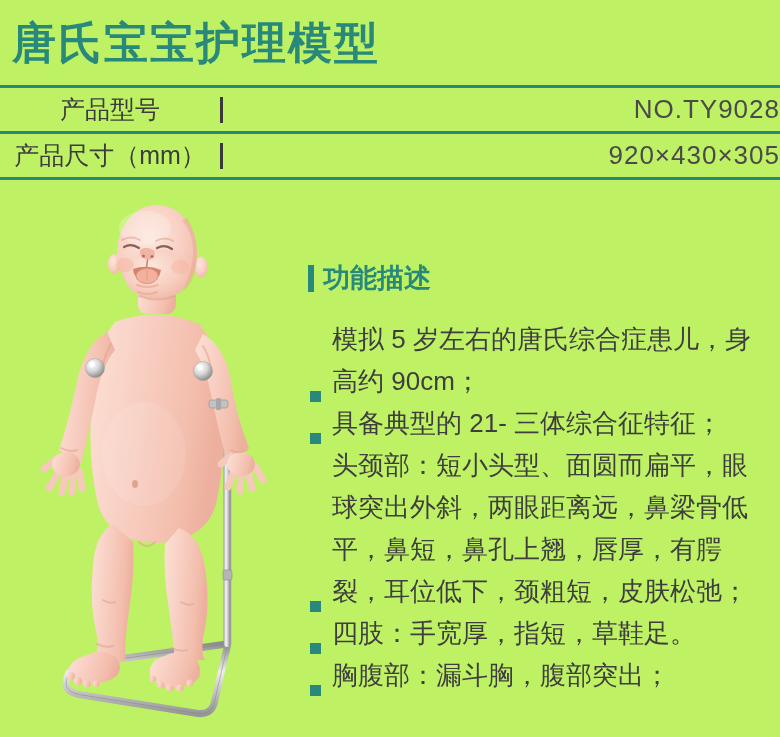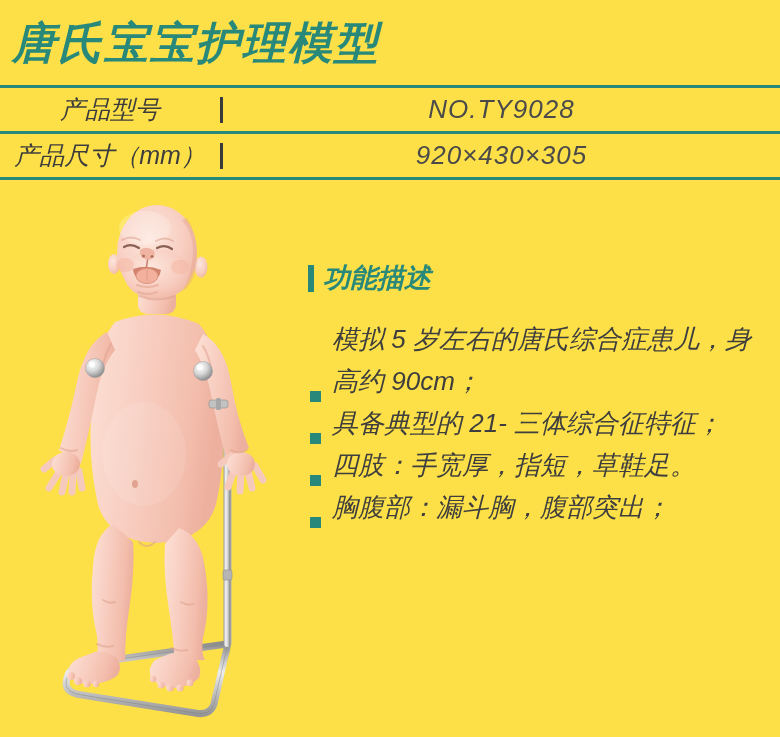--- a/index.html
+++ b/index.html
@@ -1,35 +1,35 @@
 <!DOCTYPE html>
 <html><head>
 <meta charset="utf-8">
 <style>
   html,body{margin:0;padding:0;background:#ffffff;}
   body{width:780px;height:737px;position:relative;overflow:hidden;
        font-family:"Liberation Sans","DejaVu Sans",sans-serif;}
-  .page{position:absolute;inset:0;background:#fde047;font-style:italic;}
+  .page{position:absolute;inset:0;background:#bef264;}
 
   .title{position:absolute;left:12px;top:14px;font-size:44px;font-weight:bold;
          color:#28897b;letter-spacing:2px;white-space:nowrap;}
 
   .hrule{position:absolute;left:0;width:780px;height:3px;background:#28897b;}
   #rule-top{top:85px}
   #rule-mid{top:131px}
   #rule-bot{top:177px}
 
   .spec-row{position:absolute;left:0;width:780px;height:43px;}
   #spec-row-1{top:88px}
   #spec-row-2{top:134px}
   .spec-label{position:absolute;left:0;top:0;width:220px;height:38px;line-height:43px;
               text-align:center;font-size:25px;color:#3c3c3c;}
   .col-div{position:absolute;left:220px;top:9px;width:3px;height:26px;background:#3a3a3a;}
   .spec-value{position:absolute;left:223px;top:0;width:557px;height:57px;line-height:43px;
-              text-align:center;font-size:26px;color:#4a4a4a;letter-spacing:1px;}
+              text-align:right;font-size:26px;color:#4a4a4a;letter-spacing:1px;}
 
   .photo{position:absolute;left:18px;top:192px;width:282px;height:545px;}
 
   .features{position:absolute;left:308px;top:260px;width:466px;}
   .features-header{display:flex;align-items:center;gap:9px;margin-bottom:22px;}
   .vbar{width:6px;height:27px;background:#28897b;flex:0 0 auto;}
   .features-title{font-size:27px;font-weight:bold;color:#28897b;}
   .feature-list{list-style:none;margin:0;padding:0;}
   .feature-item{display:flex;align-items:flex-end;}
   .bullet-sq{flex:0 0 auto;width:11px;height:11px;background:#28897b;margin:15px 11px 0 2px;}
@@ -205,20 +205,24 @@
       <li class="feature-item">
         <span class="bullet-sq"></span>
         <span class="feature-text">模拟 5 岁左右的唐氏综合症患儿，身高约 90cm；</span>
       </li>
       <li class="feature-item">
         <span class="bullet-sq"></span>
         <span class="feature-text">具备典型的 21- 三体综合征特征；</span>
       </li>
       <li class="feature-item">
         <span class="bullet-sq"></span>
+        <span class="feature-text">头颈部：短小头型、面圆而扁平，眼球突出外斜，两眼距离远，鼻梁骨低平，鼻短，鼻孔上翘，唇厚，有腭裂，耳位低下，颈粗短，皮肤松弛；</span>
+      </li>
+      <li class="feature-item">
+        <span class="bullet-sq"></span>
         <span class="feature-text">四肢：手宽厚，指短，草鞋足。</span>
       </li>
       <li class="feature-item">
         <span class="bullet-sq"></span>
         <span class="feature-text">胸腹部：漏斗胸，腹部突出；</span>
       </li>
     </ul>
   </div>
 
 </div>

